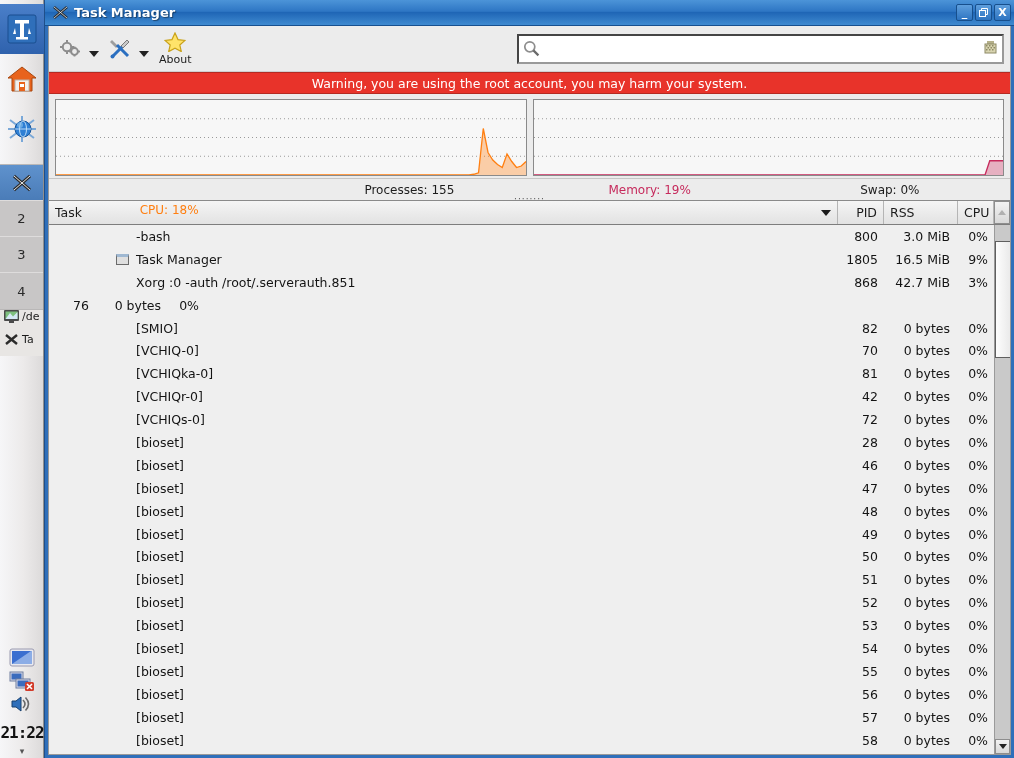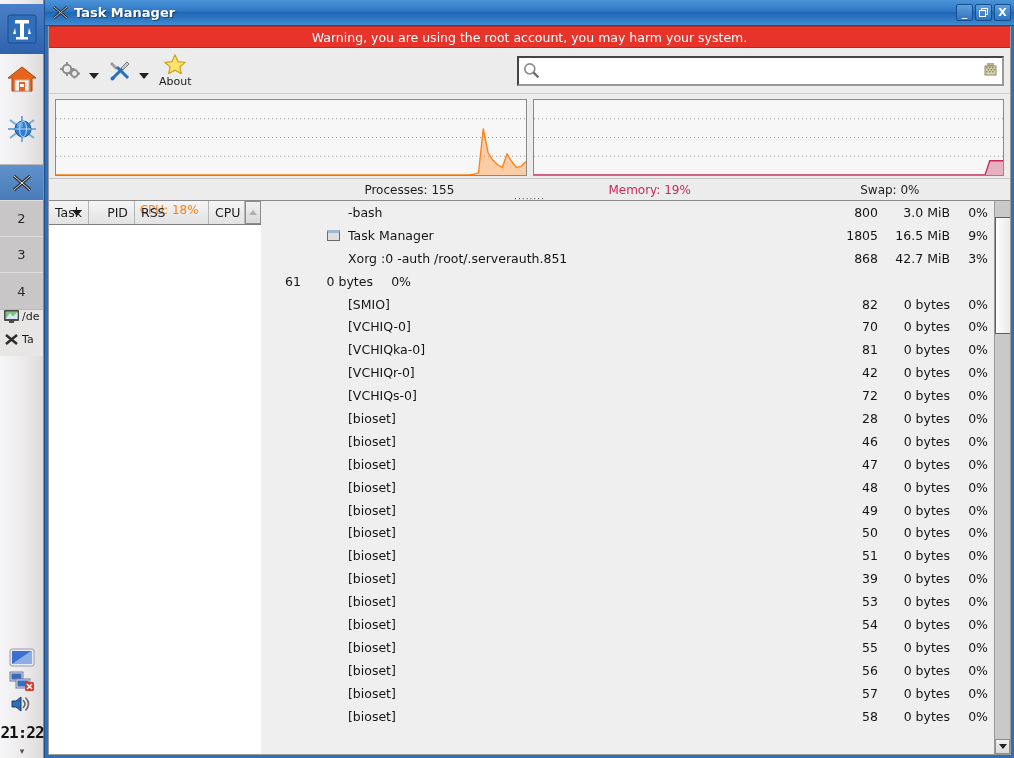--- a/index.html
+++ b/index.html
@@ -143,21 +143,21 @@
   }
   .stat { flex:1; text-align:center; font-size:12px;
           font-family:"DejaVu Sans", sans-serif; }
   #grip {
     position:absolute; left:50%; transform:translateX(-50%); bottom:-4px;
     font-size:9px; letter-spacing:1px; color:#555;
     font-family:"DejaVu Sans", sans-serif;
   }
 
   
-  #tablewrap { flex:1; display:flex; flex-direction:row; overflow:hidden; background:#fff;
+  #tablewrap { flex:1; display:flex; flex-direction:column; overflow:hidden; background:#fff;
                border-top:1px solid #8a8a8a; }
   #thead { display:flex; height:24px; flex:0 0 24px;
            background: linear-gradient(to bottom,#f5f5f5,#e2e2e2);
            border-bottom:1px solid #7d7d7d; }
   .th {
     display:flex; align-items:center; font-size:12.5px; color:#1c1c1c;
     padding: 0 6px; border-right:1px solid #b5b5b5;
     font-family:"DejaVu Sans", sans-serif; position:relative;
   }
   .th.task { flex:1; }
@@ -316,24 +316,20 @@
         <svg width="9" height="9" viewBox="0 0 9 9">
           <rect x="0.5" y="2.5" width="6" height="6" fill="none" stroke="#fff"></rect>
           <path d="M2.5 2.5 V0.5 H8.5 V6.5 H6.5" fill="none" stroke="#fff"></path>
         </svg>
       </div>
       <div class="wbtn">X</div>
     </div>
   </div>
 
   <div id="client">
-
-    <div id="warning" style="background: rgb(232, 51, 42); color: rgb(255, 255, 255);">
-      <span>Warning, you are using the root account, you may harm your system.</span>
-    </div>
 
     <div id="toolbar">
       <div class="tool">
         <svg width="24" height="22" viewBox="0 0 24 22">
           <g fill="none" stroke="#8d8d8d" stroke-width="2">
             <circle cx="8" cy="9" r="4.2"></circle>
             <circle cx="15.5" cy="13.5" r="3.4"></circle>
           </g>
           <g fill="#8d8d8d">
             <rect x="7" y="2" width="2" height="3"></rect>
@@ -384,20 +380,24 @@
             <rect x="7.5" y="7" width="1.5" height="1.5"></rect>
               <rect x="10.5" y="7" width="1.5" height="1.5"></rect>
             <rect x="3" y="9" width="1.5" height="1.5"></rect>
               <rect x="6" y="9" width="1.5" height="1.5"></rect>
             <rect x="9" y="9" width="1.5" height="1.5"></rect>
           </g>
         </svg>
       </div>
     </div>
 
+    <div id="warning" style="background: rgb(232, 51, 42); color: rgb(255, 255, 255);">
+      <span>Warning, you are using the root account, you may harm your system.</span>
+    </div>
+
     <div id="graphs">
       <div class="graph" id="cpu-graph"><svg width="470" height="75">
             <line x1="0" x2="470" y1="56.25" y2="56.25" stroke="#9a9a9a" stroke-dasharray="1,3" stroke-width="1"></line>
             <line x1="0" x2="470" y1="37.5" y2="37.5" stroke="#9a9a9a" stroke-dasharray="1,3" stroke-width="1"></line>
             <line x1="0" x2="470" y1="18.75" y2="18.75" stroke="#9a9a9a" stroke-dasharray="1,3" stroke-width="1"></line>
             <path d="M 0 75 L 0.00 75.00 L 4.75 75.00 L 9.49 75.00 L 14.24 75.00 L 18.99 75.00 L 23.74 75.00 L 28.48 75.00 L 33.23 75.00 L 37.98 75.00 L 42.73 75.00 L 47.47 75.00 L 52.22 75.00 L 56.97 75.00 L 61.72 75.00 L 66.46 75.00 L 71.21 75.00 L 75.96 75.00 L 80.71 75.00 L 85.45 75.00 L 90.20 75.00 L 94.95 75.00 L 99.70 75.00 L 104.44 75.00 L 109.19 75.00 L 113.94 75.00 L 118.69 75.00 L 123.43 75.00 L 128.18 75.00 L 132.93 75.00 L 137.68 75.00 L 142.42 75.00 L 147.17 75.00 L 151.92 75.00 L 156.67 75.00 L 161.41 75.00 L 166.16 75.00 L 170.91 75.00 L 175.66 75.00 L 180.40 75.00 L 185.15 75.00 L 189.90 75.00 L 194.65 75.00 L 199.39 75.00 L 204.14 75.00 L 208.89 75.00 L 213.64 75.00 L 218.38 75.00 L 223.13 75.00 L 227.88 75.00 L 232.63 75.00 L 237.37 75.00 L 242.12 75.00 L 246.87 75.00 L 251.62 75.00 L 256.36 75.00 L 261.11 75.00 L 265.86 75.00 L 270.61 75.00 L 275.35 75.00 L 280.10 75.00 L 284.85 75.00 L 289.60 75.00 L 294.34 75.00 L 299.09 75.00 L 303.84 75.00 L 308.59 75.00 L 313.33 75.00 L 318.08 75.00 L 322.83 75.00 L 327.58 75.00 L 332.32 75.00 L 337.07 75.00 L 341.82 75.00 L 346.57 75.00 L 351.31 75.00 L 356.06 75.00 L 360.81 75.00 L 365.56 75.00 L 370.30 75.00 L 375.05 75.00 L 379.80 75.00 L 384.55 75.00 L 389.29 75.00 L 394.04 75.00 L 398.79 75.00 L 403.54 75.00 L 408.28 75.00 L 413.03 75.00 L 417.78 74.25 L 422.53 72.75 L 427.27 28.50 L 432.02 52.50 L 436.77 60.00 L 441.52 64.50 L 446.26 67.50 L 451.01 54.00 L 455.76 61.50 L 460.51 67.50 L 465.25 66.00 L 470.00 61.50 L 470 75 Z" fill="#ff7f11" fill-opacity="0.35"></path>
             <path d="M 0.00 75.00 L 4.75 75.00 L 9.49 75.00 L 14.24 75.00 L 18.99 75.00 L 23.74 75.00 L 28.48 75.00 L 33.23 75.00 L 37.98 75.00 L 42.73 75.00 L 47.47 75.00 L 52.22 75.00 L 56.97 75.00 L 61.72 75.00 L 66.46 75.00 L 71.21 75.00 L 75.96 75.00 L 80.71 75.00 L 85.45 75.00 L 90.20 75.00 L 94.95 75.00 L 99.70 75.00 L 104.44 75.00 L 109.19 75.00 L 113.94 75.00 L 118.69 75.00 L 123.43 75.00 L 128.18 75.00 L 132.93 75.00 L 137.68 75.00 L 142.42 75.00 L 147.17 75.00 L 151.92 75.00 L 156.67 75.00 L 161.41 75.00 L 166.16 75.00 L 170.91 75.00 L 175.66 75.00 L 180.40 75.00 L 185.15 75.00 L 189.90 75.00 L 194.65 75.00 L 199.39 75.00 L 204.14 75.00 L 208.89 75.00 L 213.64 75.00 L 218.38 75.00 L 223.13 75.00 L 227.88 75.00 L 232.63 75.00 L 237.37 75.00 L 242.12 75.00 L 246.87 75.00 L 251.62 75.00 L 256.36 75.00 L 261.11 75.00 L 265.86 75.00 L 270.61 75.00 L 275.35 75.00 L 280.10 75.00 L 284.85 75.00 L 289.60 75.00 L 294.34 75.00 L 299.09 75.00 L 303.84 75.00 L 308.59 75.00 L 313.33 75.00 L 318.08 75.00 L 322.83 75.00 L 327.58 75.00 L 332.32 75.00 L 337.07 75.00 L 341.82 75.00 L 346.57 75.00 L 351.31 75.00 L 356.06 75.00 L 360.81 75.00 L 365.56 75.00 L 370.30 75.00 L 375.05 75.00 L 379.80 75.00 L 384.55 75.00 L 389.29 75.00 L 394.04 75.00 L 398.79 75.00 L 403.54 75.00 L 408.28 75.00 L 413.03 75.00 L 417.78 74.25 L 422.53 72.75 L 427.27 28.50 L 432.02 52.50 L 436.77 60.00 L 441.52 64.50 L 446.26 67.50 L 451.01 54.00 L 455.76 61.50 L 460.51 67.50 L 465.25 66.00 L 470.00 61.50" fill="none" stroke="#ff7f11" stroke-width="1.3"></path>
           </svg></div>
       <div class="graph" id="mem-graph"><svg width="470" height="75">
             <line x1="0" x2="470" y1="56.25" y2="56.25" stroke="#9a9a9a" stroke-dasharray="1,3" stroke-width="1"></line>
@@ -461,21 +461,21 @@
             <div class="row">
               <div class="c-task">
                 <span class="indent"></span>
                 <span>Xorg :0 -auth /root/.serverauth.851</span>
               </div>
               <div class="c-pid">868</div>
               <div class="c-rss">42.7 MiB</div>
               <div class="c-cpu">3%</div>
             </div>
             <div class="row">
-              <div class="c-pid">61</div>
+              <div class="c-pid">76</div>
               <div class="c-rss">0 bytes</div>
               <div class="c-cpu">0%</div>
             </div>
             <div class="row">
               <div class="c-task">
                 <span class="indent"></span>
                 <span>[SMIO]</span>
               </div>
               <div class="c-pid">82</div>
               <div class="c-rss">0 bytes</div>
@@ -578,21 +578,21 @@
               </div>
               <div class="c-pid">51</div>
               <div class="c-rss">0 bytes</div>
               <div class="c-cpu">0%</div>
             </div>
             <div class="row">
               <div class="c-task">
                 <span class="indent"></span>
                 <span>[bioset]</span>
               </div>
-              <div class="c-pid">39</div>
+              <div class="c-pid">52</div>
               <div class="c-rss">0 bytes</div>
               <div class="c-cpu">0%</div>
             </div>
             <div class="row">
               <div class="c-task">
                 <span class="indent"></span>
                 <span>[bioset]</span>
               </div>
               <div class="c-pid">53</div>
               <div class="c-rss">0 bytes</div>

